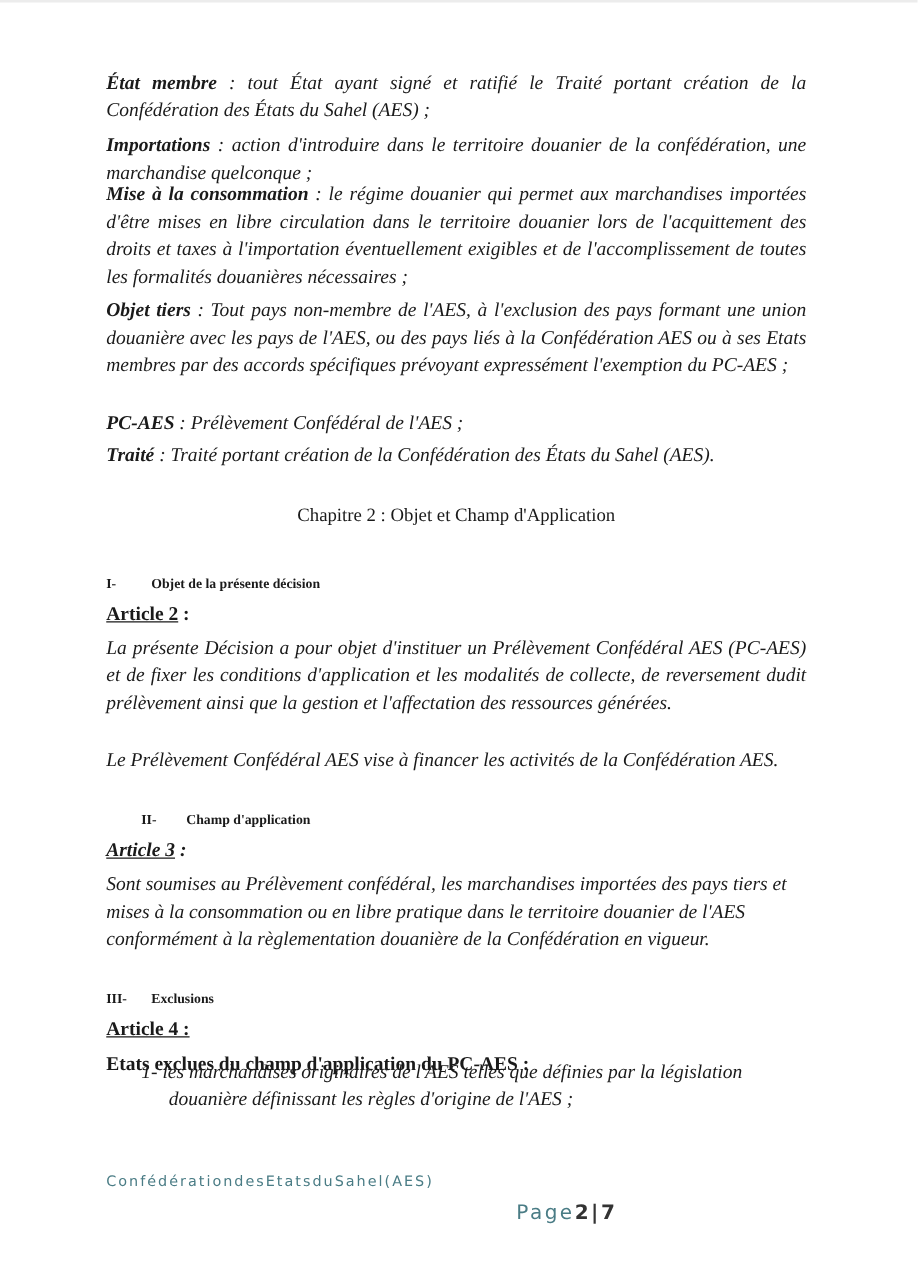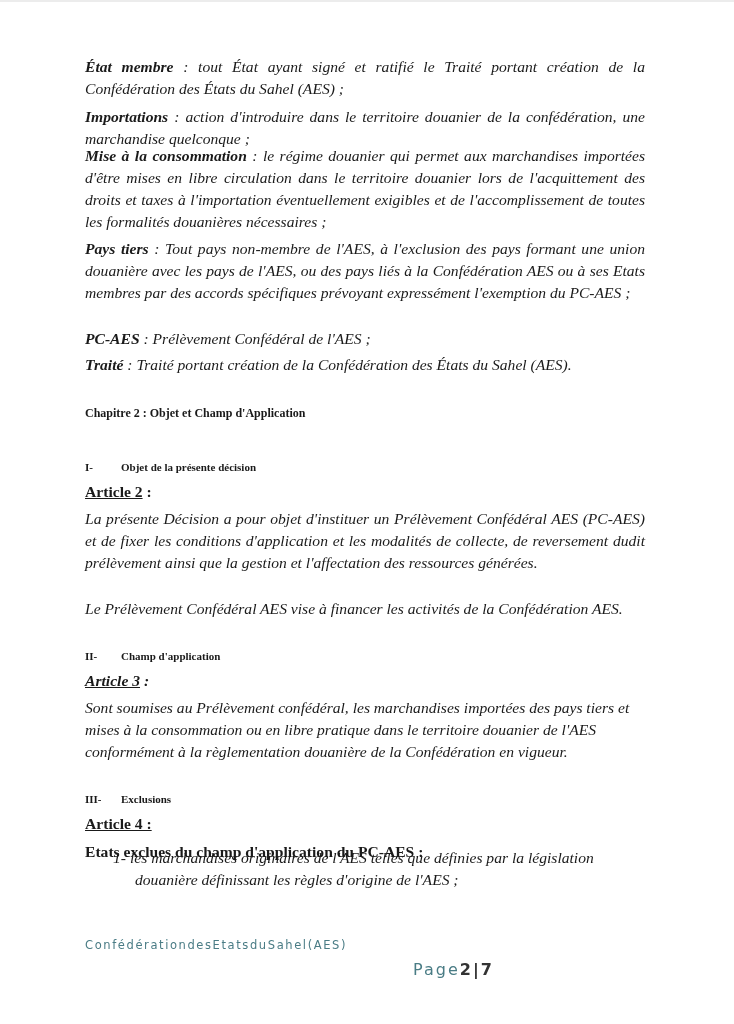--- a/index.html
+++ b/index.html
@@ -30,22 +30,23 @@
       line-height: 22px;
     }
     .para {
       margin: 0;
       text-align: justify;
       font-style: italic;
     }
     .term { font-weight: bold; }
     .abs { position: absolute; left: 0; width: 560px; }
     .chapter {
-      font-weight: bold;
-      font-size: 12px;
+      font-weight: normal;
+      font-size: 15px;
+      text-align: center;
     }
     .section {
       font-weight: bold;
       font-size: 11px;
     }
     .section .num {
       display: inline-block;
       width: 36px;
     }
     .article {
@@ -88,34 +89,34 @@
 <div class="topline"></div>
 
 <div class="page">
 
   <p class="para abs" style="top:0px;"><span class="term">État membre</span><span> : tout État ayant signé et ratifié le Traité portant création de la Confédération des États du Sahel (AES) ;</span></p>
 
   <p class="para abs" style="top:50px;"><span class="term">Importations</span><span> :  action d'introduire dans le territoire douanier de la confédération, une marchandise quelconque ;</span></p>
 
   <p class="para abs" style="top:89px;"><span class="term">Mise à la consommation</span><span> : le régime douanier qui permet aux marchandises importées d'être mises en libre circulation dans le territoire douanier lors de l'acquittement des droits et taxes à l'importation éventuellement exigibles et de l'accomplissement de toutes les formalités douanières nécessaires ;</span></p>
 
-  <p class="para abs" style="top:182px;"><span class="term">Pays tiers</span><span> :  Tout pays non-membre de l'AES, à l'exclusion des pays formant une union douanière avec les pays de l'AES, ou des pays liés à la Confédération AES ou à ses Etats membres par des accords spécifiques prévoyant expressément l'exemption du PC-AES ;</span></p>
+  <p class="para abs" style="top:182px;"><span class="term">Objet tiers</span><span> :  Tout pays non-membre de l'AES, à l'exclusion des pays formant une union douanière avec les pays de l'AES, ou des pays liés à la Confédération AES ou à ses Etats membres par des accords spécifiques prévoyant expressément l'exemption du PC-AES ;</span></p>
 
   <p class="para abs" style="top:272px;"><span class="term">PC-AES</span><span> : Prélèvement Confédéral de l'AES ;</span></p>
 
   <p class="para abs" style="top:298px;"><span class="term">Traité</span><span> : Traité portant création de la Confédération des États du Sahel (AES).</span></p>
 
   <div class="abs chapter" style="top:346px;">Chapitre 2 : Objet et Champ d'Application</div>
 
   <div class="abs section" style="top:400px;"><span class="num">I-</span><span>Objet de la présente décision</span></div>
   <div class="abs" style="top:425px;"><span class="article">Article 2</span><span class="article-colon"> :</span></div>
   <p class="para abs" style="top:452px;">La présente Décision a pour objet d'instituer un Prélèvement Confédéral AES (PC-AES) et de fixer les conditions d'application et les modalités de collecte, de reversement dudit prélèvement ainsi que la gestion et l'affectation des ressources générées.</p>
   <p class="para abs" style="top:542px;">Le Prélèvement Confédéral AES vise à financer les activités de la Confédération AES.</p>
 
-  <div class="abs section" style="top:589px;"><span class="num">II-</span><span>Champ d'application</span></div>
+  <div class="abs section" style="top:589px;margin-left:28px;"><span class="num">II-</span><span>Champ d'application</span></div>
   <div class="abs" style="top:614px;font-style:italic;"><span class="article">Article 3</span><span class="article-colon"> :</span></div>
   <p class="para abs" style="top:641px; text-align:left;">Sont soumises au Prélèvement confédéral, les marchandises importées des pays tiers et mises à la consommation ou en libre pratique dans le territoire douanier de l'AES conformément à la règlementation douanière de la Confédération en vigueur.</p>
 
   <div class="abs section" style="top:732px;"><span class="num">III-</span><span>Exclusions</span></div>
   <div class="abs" style="top:757px;"><span class="article">Article 4 :</span></div>
   <div class="abs" style="top:785px; font-weight:bold;">Etats exclues du champ d'application du PC-AES :</div>
   <p class="para abs list-item" style="top:791px; width:510px; text-align:left;"><span>1-</span> <span>les marchandises originaires de l'AES telles que définies par la législation douanière définissant les règles d'origine de l'AES ;</span></p>
 </div>
 
 <div class="footer">ConfédérationdesEtatsduSahel(AES)</div>

